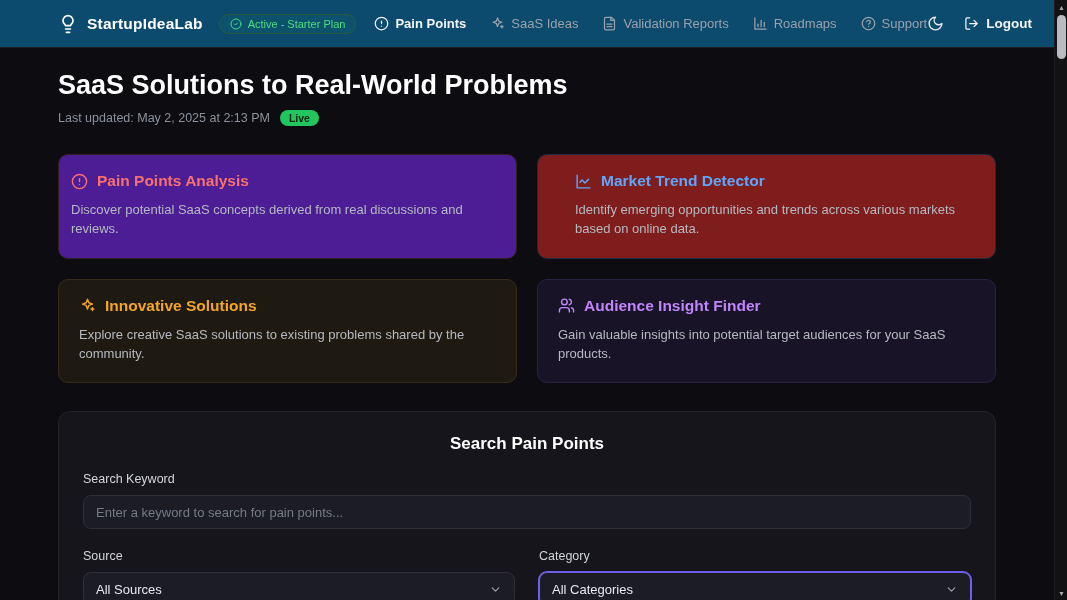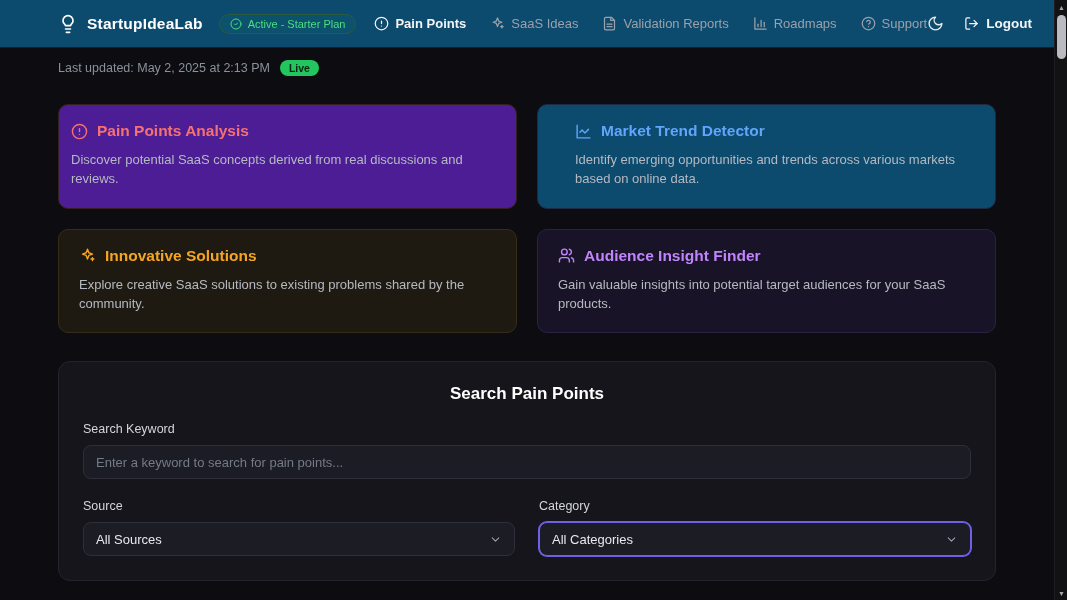--- a/index.html
+++ b/index.html
@@ -43,21 +43,21 @@
   main { width:938px; margin:0 auto; padding-top:12px; }
   h1 { color:#ffffff; font-size:27px; font-weight:700; margin:10px 0 9px; }
   .subtitle { display:flex; align-items:center; gap:10px; color:#8b919b; font-size:12.5px; }
   .live-badge { background:var(--badge-green,#22c55e); color:#052611; font-size:10.5px; font-weight:700; padding:2px 9px; border-radius:999px; }
 
   .cards { display:grid; grid-template-columns:1fr 1fr; gap:20px; margin-top:28px; }
   .card { border-radius:10px; padding:17px 20px 19px; border:1px solid transparent; cursor:pointer; }
   .card-title { display:flex; align-items:center; gap:9px; font-size:15.5px; font-weight:700; }
   .card-desc { margin:11px 0 0; color:#b5b9c1; font-size:13px; line-height:1.45; }
   .card-red    { background:#4c1d95; border-color:#351f24;padding-left:12px; } .card-red .card-title    { color:var(--accent-red,#f87171); }
-  .card-blue   { background:#0c4a6e; border-color:#1e2a42;padding-left:37px; } .card-blue .card-title   { color:var(--accent-blue,#60a5fa); }
+  .card-blue   { background:#7f1d1d; border-color:#1e2a42;padding-left:37px; } .card-blue .card-title   { color:var(--accent-blue,#60a5fa); }
   .card-amber  { background:#1f1a11; border-color:#362c19; } .card-amber .card-title  { color:var(--accent-amber,#f59e0b); }
   .card-purple { background:#191327; border-color:#2b2144; } .card-purple .card-title { color:var(--accent-purple,#c084fc); }
 
   
   .search-panel { margin-top:28px; background:#15151b; border:1px solid #24242b; border-radius:12px; padding:22px 24px 24px; }
   .search-panel h2 { color:#ffffff; font-size:17px; font-weight:700; margin:0 0 18px;text-align:center; }
   .field-label { display:block; color:#d3d6dc; font-size:12.5px; font-weight:500; margin-bottom:9px; }
   .text-input {
     width:100%; height:34px; background:#1c1c24; border:1px solid #2f2f3a;
     border-radius:8px; padding:0 12px; color:#e7e9ee; font-size:13px; outline:none;
@@ -157,20 +157,21 @@
           <path d="M9 21H5a2 2 0 0 1-2-2V5a2 2 0 0 1 2-2h4"></path>
             <path d="m16 17 5-5-5-5"></path>
             <path d="M21 12H9"></path>
         </svg>
         <span>Logout</span>
       </span>
     </div>
   </nav>
 
   <main>
+    <h1>SaaS Solutions to Real-World Problems</h1>
     <div class="subtitle">
       <span>Last updated: May 2, 2025 at 2:13 PM</span>
       <span class="live-badge">Live</span>
     </div>
 
     <div class="cards">
       <div class="card card-red">
         <div class="card-title">
           <svg class="ic-card" viewBox="0 0 24 24" fill="none" stroke="currentColor" stroke-width="2" stroke-linecap="round" stroke-linejoin="round">
             <circle cx="12" cy="12" r="10"></circle>

